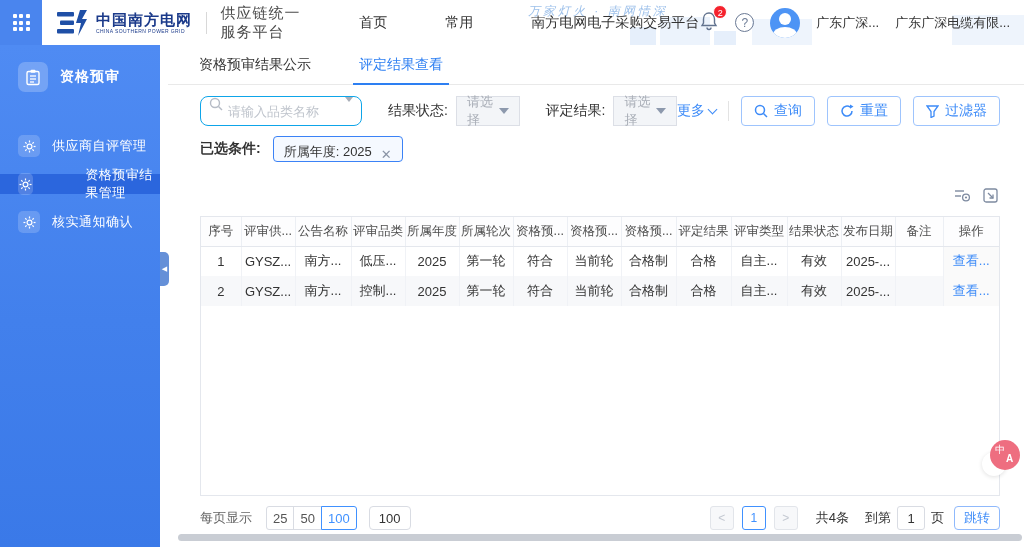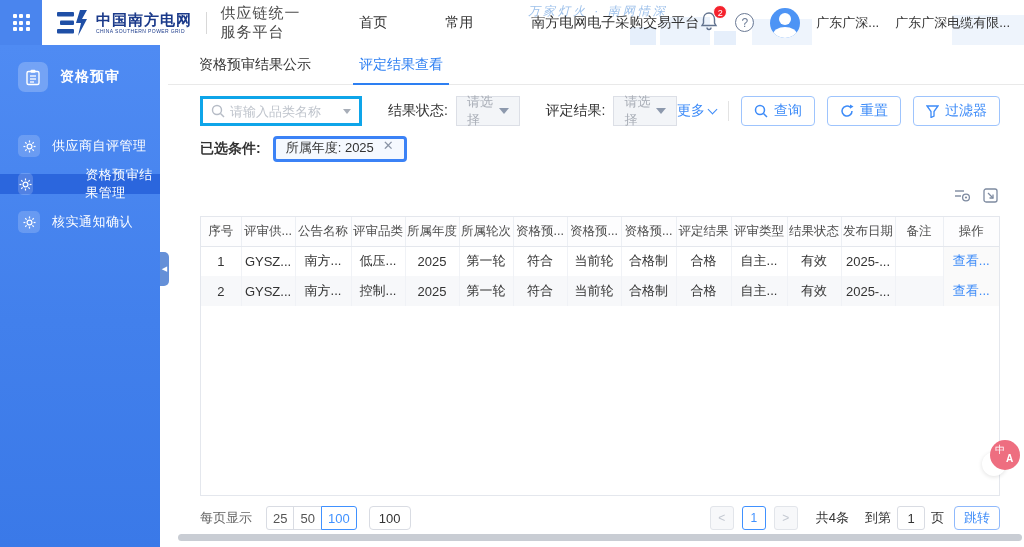--- a/index.html
+++ b/index.html
@@ -49,37 +49,37 @@
   .side-item:nth-child(2){ margin-top:38px; }
   .collapse-handle { position:absolute; left:160px; top:252px; width:9px; height:34px; background:#6590d8; border-radius:0 5px 5px 0; color:#fff; font-size:7px; display:flex; align-items:center; justify-content:center; cursor:pointer; z-index:6; }
 
   
   .main { position:absolute; top:45px; left:168px; width:864px; height:502px; background:#fff; }
   .tabbar { height:40px; border-bottom:1px solid #e9e9e9; display:flex; align-items:flex-start; padding-left:25px; gap:36px; }
   .tab { height:40px; line-height:38px; font-size:14px; color:#333; padding:0 6px; cursor:pointer; }
   .tab.active { color:#2d7ff2; border-bottom:2px solid #2d7ff2; }
 
   .filter-row { display:flex; align-items:center; margin:11px 32px 0 32px; height:30px; }
-  .search-box { width:162px; height:30px; border:3px solid #0ea5e9; border-radius:0; display:flex; align-items:center; padding:0 8px; background:#fff; }
+  .search-box { width:162px; height:30px; border:1px solid #0ea5e9; border-radius:8px; display:flex; padding:0 8px; background:#fff; }
   .search-box input { border:none; outline:none; flex:1; font-size:13px; color:#333; min-width:0; font-family:inherit; background:transparent; }
   .search-box input::placeholder { color:#bfc4cc; }
   .caret-sm { width:0; height:0; border-left:4px solid transparent; border-right:4px solid transparent; border-top:5px solid #a8aeb8; margin-left:4px; }
   .flabel { font-size:14px; color:#333; margin:0 8px 0 26px; white-space:nowrap; }
   .fselect { width:112px; height:30px; background:#f3f5f8; border:1px solid #dcdfe6; border-radius:0; display:flex; align-items:center; justify-content:space-between; padding:0 10px; cursor:pointer; }
   .fselect .ph { font-size:13px; color:#a8adb6; }
   .fselect .tri { width:0; height:0; border-left:5px solid transparent; border-right:5px solid transparent; border-top:6px solid #8d99ad; }
   .filter-right { margin-left:auto; display:flex; align-items:center; gap:12px; }
   .more-link { color:#3d8bf8; font-size:14px; display:flex; align-items:center; gap:4px; cursor:pointer; white-space:nowrap; }
   .chev { width:7px; height:7px; border-right:1.5px solid #3d8bf8; border-bottom:1.5px solid #3d8bf8; transform:rotate(45deg); margin-top:-3px; }
   .fr-div { width:1px; height:20px; background:#e3e3e3; }
   .btn { height:30px; border:1px solid #9ec4fd; border-radius:4px; background:#fff; color:#3d8bf8; font-size:14px; display:flex; align-items:center; gap:6px; padding:0 12px; cursor:pointer; white-space:nowrap; }
 
   .chip-row { display:flex; align-items:center; margin:10px 32px 0 32px; height:26px; }
   .chip-label { font-size:14px; color:#333; font-weight:bold; }
-  .chip { margin-left:12px; height:26px; display:flex; align-items:flex-start; background:#f5f9ff; border:3px solid #3b82f6; border-radius:4px; padding:0 10px; font-size:13px; color:#333; }
+  .chip { margin-left:12px; height:26px; display:flex; align-items:flex-end; background:#f5f9ff; border:1px solid #3b82f6; border-radius:4px; padding:0 10px; font-size:13px; color:#333; }
   .chip .x { margin-left:9px; color:#8a94a6; font-size:13px; cursor:pointer; line-height:1; }
 
   .table-tools { display:flex; justify-content:flex-end; gap:12px; margin:26px 34px 0 0; }
   .tool-icon { cursor:pointer; display:flex; }
 
   .table-wrap { margin:13px 32px 0 32px; height:280px; border:1px solid #e4e7ed; overflow:hidden; }
   table { width:100%; border-collapse:collapse; table-layout:fixed; }
   th { height:29px; font-size:12.5px; font-weight:normal; color:#4d4d4d; text-align:center; background:#fdfdfe; border-bottom:1px solid #e4e7ed; border-right:1px solid #eceff4; overflow:hidden; white-space:nowrap; }
   th:last-child,td:last-child { border-right:none; }
   td { height:30px; font-size:13px; color:#333; text-align:center; border-right:1px solid #f0f2f6; overflow:hidden; white-space:nowrap; }

